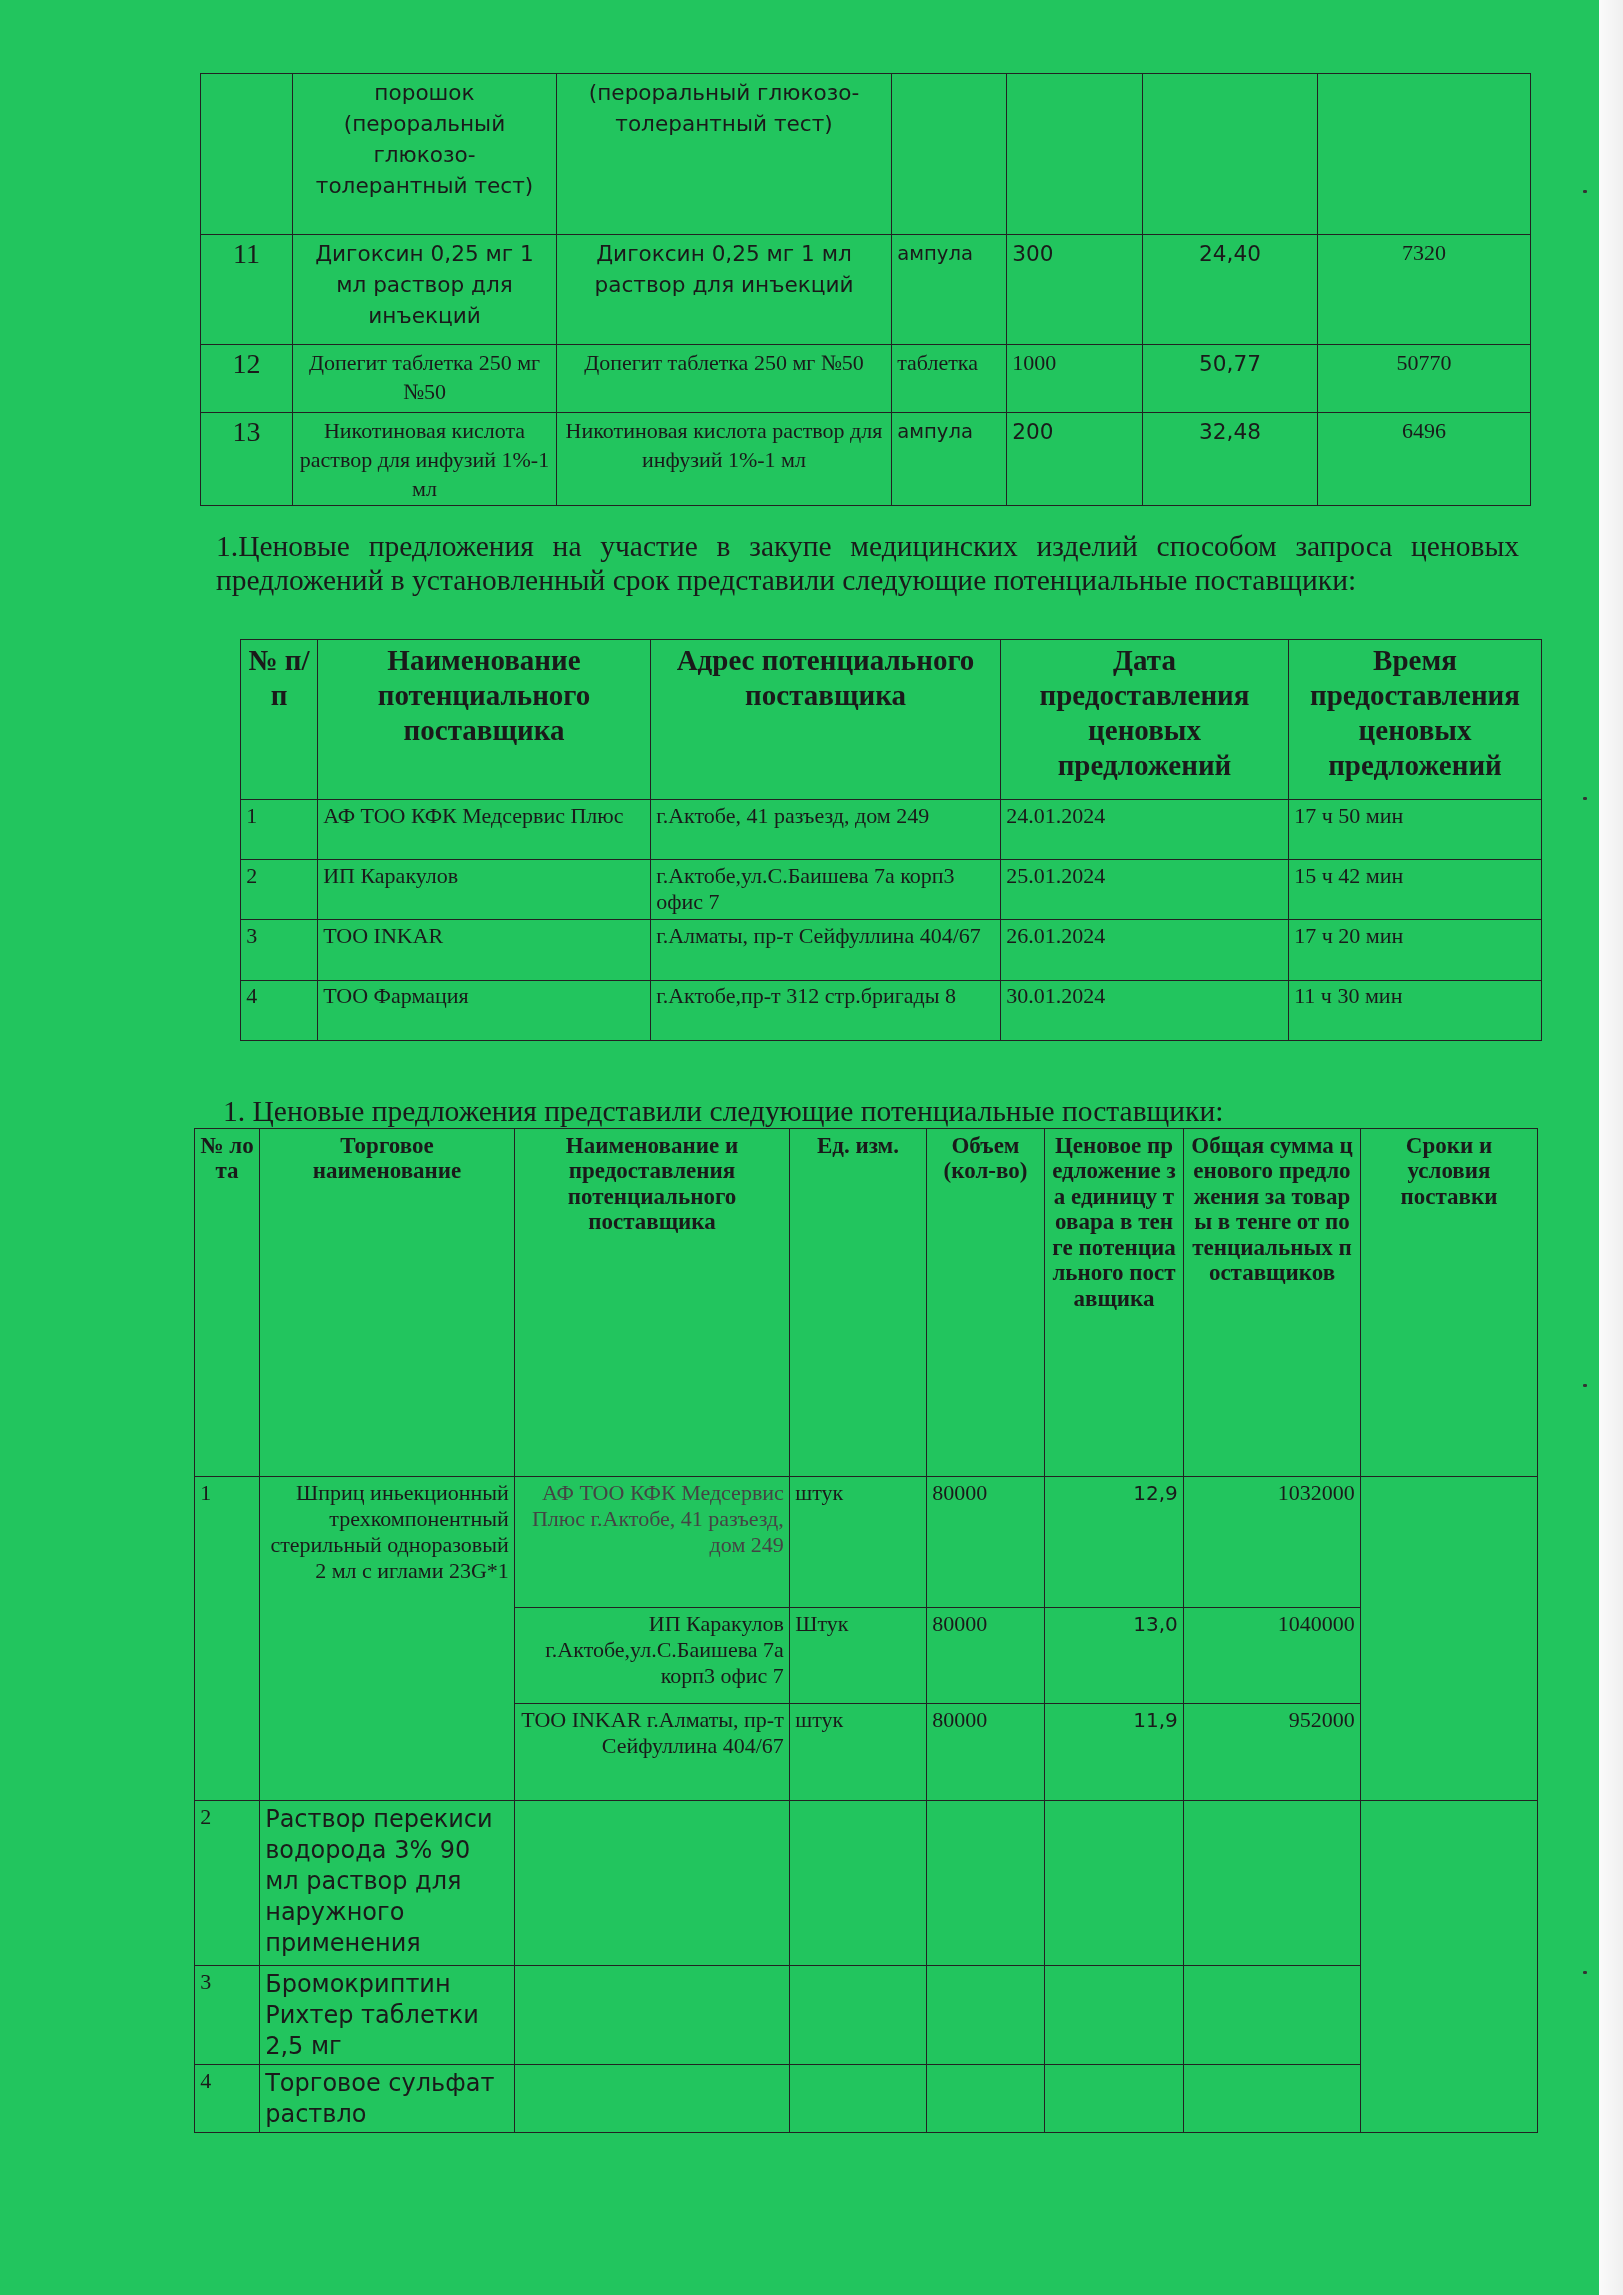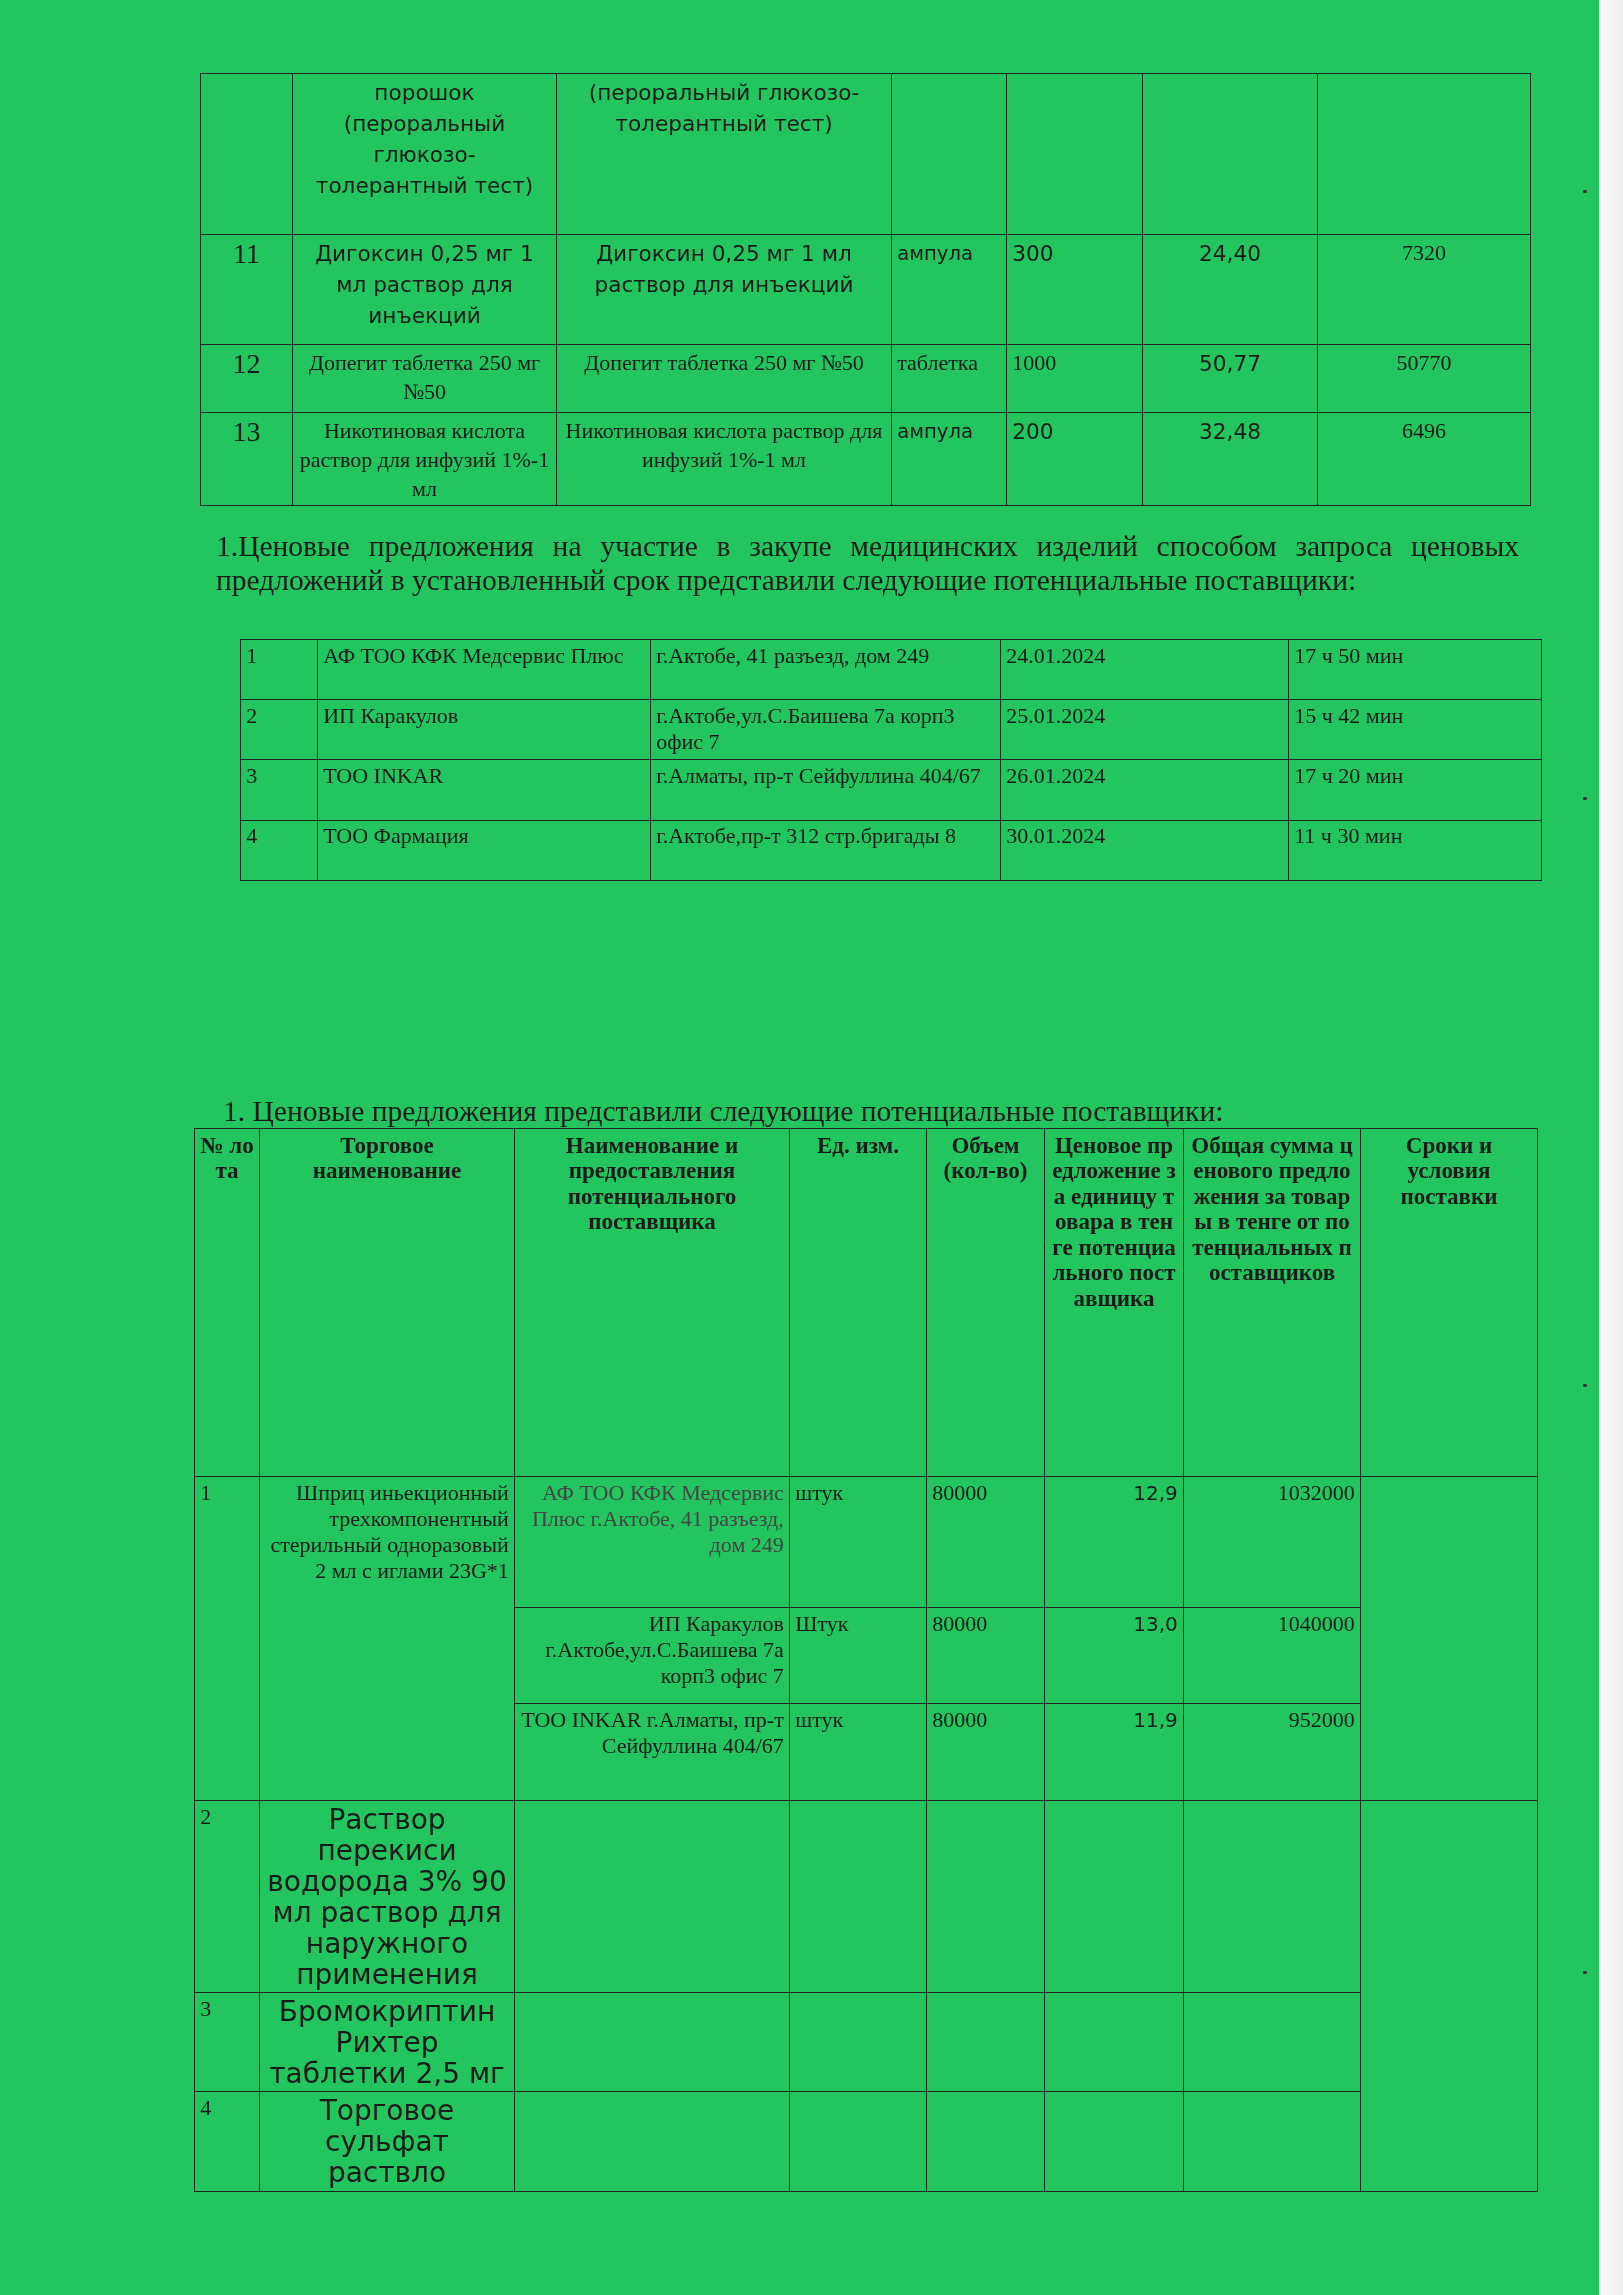--- a/index.html
+++ b/index.html
@@ -25,21 +25,21 @@
     
     #t2 { left: 240px; top: 639px; width: 1300px; }
     #t2 th { font-family: "Liberation Serif", serif; font-weight: bold; font-size: 29px; line-height: 35px; text-align: center; }
     #t2 td { font-family: "Liberation Serif", serif; font-size: 22px; line-height: 26px; height: 54px; }
 
     
     #t3 { left: 194px; top: 1128px; width: 1343px; }
     #t3 th { font-family: "Liberation Serif", serif; font-weight: bold; font-size: 23px; line-height: 25.5px; vertical-align: top; padding-top: 3.9px; }
     #t3 td { font-family: "Liberation Serif", serif; font-size: 22px; line-height: 26px; }
     #t3 td.c { text-align: right; }
-    #t3 td.calibri { font-family: "DejaVu Sans", sans-serif; font-size: 28px; line-height: 31px; text-align: center; }
+    #t3 td.calibri { font-family: "DejaVu Sans", sans-serif; font-size: 24px; line-height: 31px; }
     #t3 td.sans { font-family: "DejaVu Sans", sans-serif; font-size: 20px; }
   </style>
 </head>
 <body>
 
 <div class="page">
   <div class="scan-edge"></div>
   <div class="scan-dot" style="left:1583px; top:190px;"></div>
   <div class="scan-dot" style="left:1583px; top:797px;"></div>
   <div class="scan-dot" style="left:1583px; top:1384px;"></div>
@@ -99,20 +99,27 @@
 
   <table id="t2">
     <colgroup>
       <col style="width:77px">
         <col style="width:333px">
         <col style="width:350px">
       <col style="width:288px">
         <col style="width:253px">
     </colgroup>
     <tbody>
+        <tr style="height:160px">
+      <th>№ п/п</th>
+      <th>Наименование потенциального поставщика</th>
+      <th>Адрес потенциального поставщика</th>
+      <th>Дата предоставления ценовых предложений</th>
+      <th>Время предоставления ценовых предложений</th>
+    </tr>
     <tr>
       <td>1</td>
       <td>АФ ТОО КФК Медсервис Плюс</td>
       <td>г.Актобе, 41 разъезд, дом 249</td>
       <td>24.01.2024</td>
       <td>17 ч 50 мин</td>
     </tr>
     <tr>
       <td>2</td>
       <td>ИП Каракулов</td>

